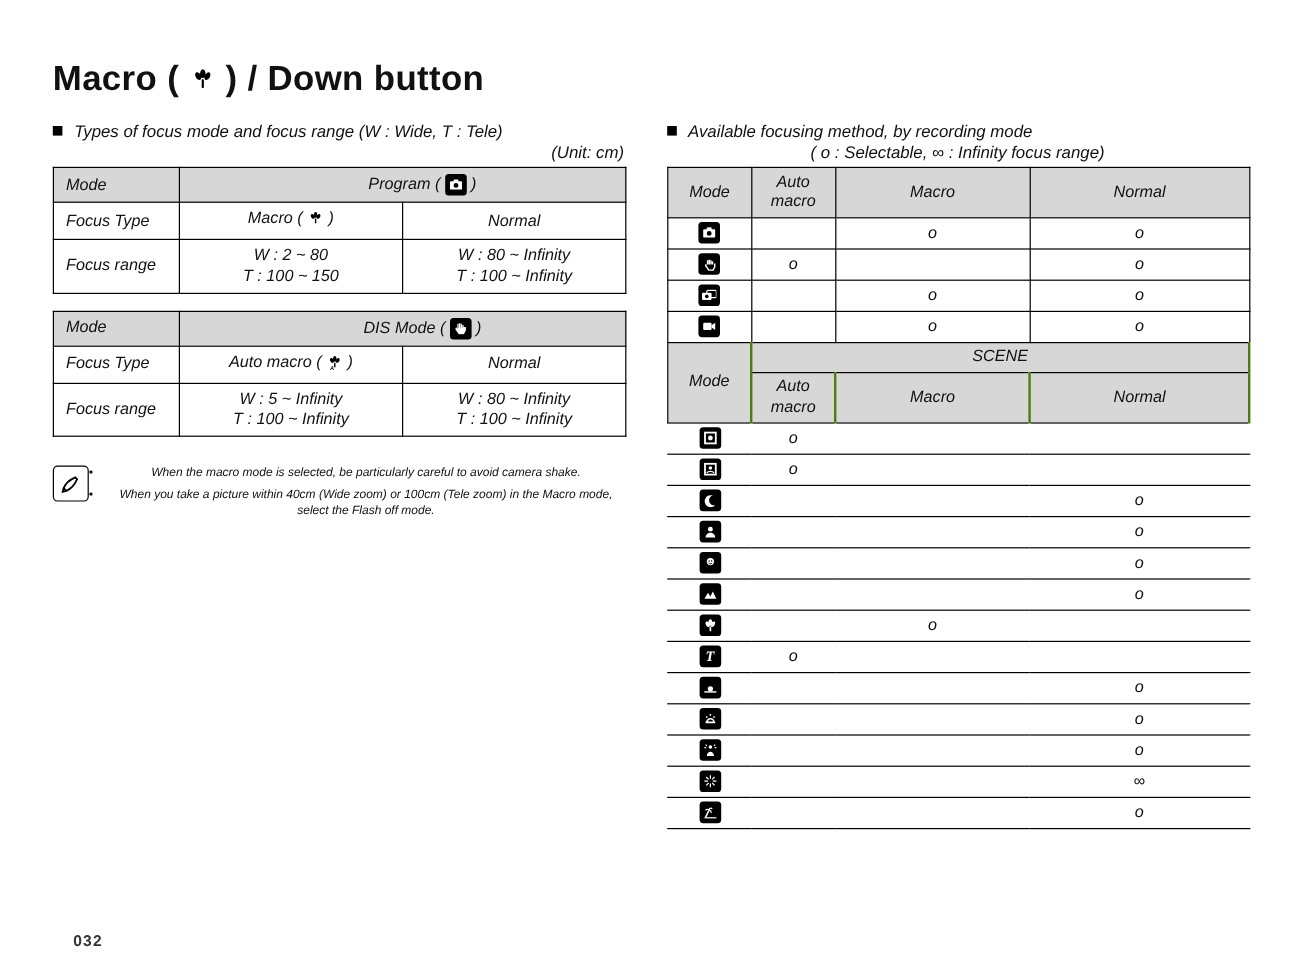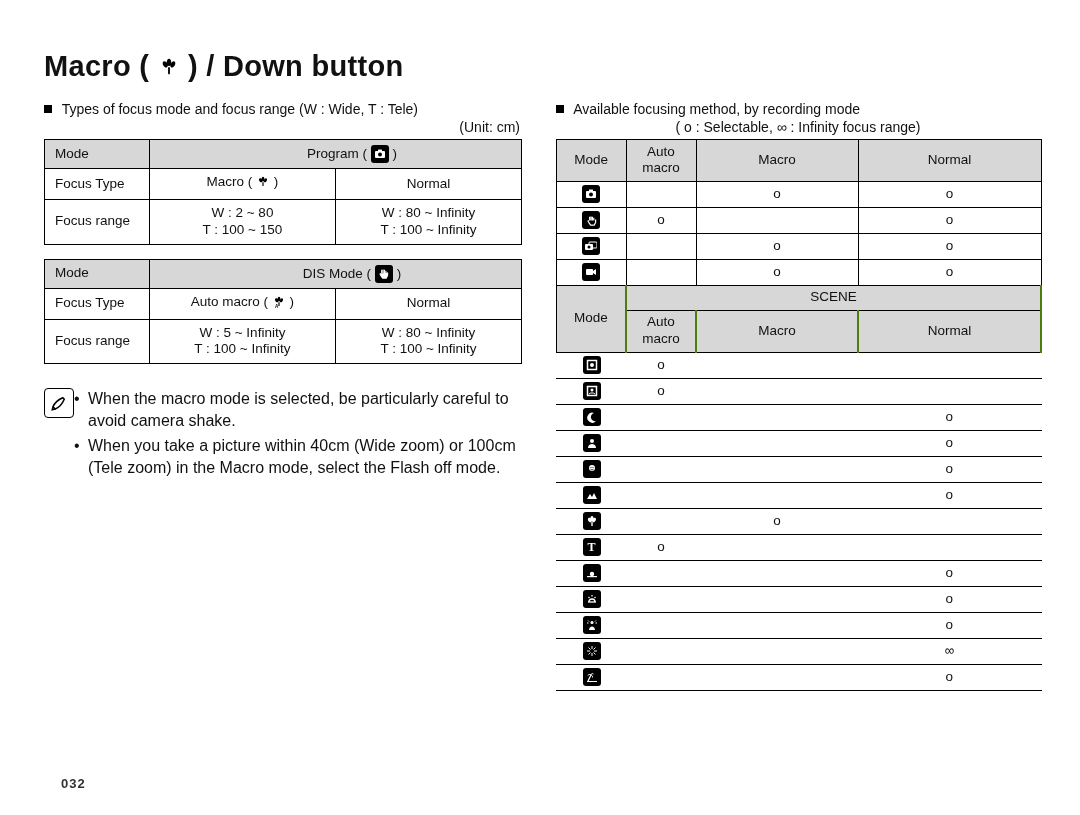--- a/index.html
+++ b/index.html
@@ -27,20 +27,21 @@
     vertical-align: -2px;
   }
   .small-glyph {
     display: inline-block;
     vertical-align: -3px;
   }
   .columns {
     display: flex;
     flex-direction: row;
     gap: 34px;
+    font-style: italic;
   }
   .col-left { width: 478px; }
   .col-right { flex: 1; }
 
   .lead {
     font-size: 14px;
     margin: 2px 0 2px 0;
   }
   .lead .blk { display:inline-block; width:8px; height:8px; background:#000; margin-right:6px; vertical-align:1px; }
   .unit { text-align: right; font-size: 14px; margin: 2px 2px 4px 0; }
@@ -60,22 +61,23 @@
     line-height: 1.25;
   }
   .t-left td.first, .t-left th.first { text-align: left; padding-left: 10px; }
   .shade { background: #d7d7d7; padding-left: 39px; }
 
   .gap { height: 14px; }
 
   .note-wrap {
     display: flex;
     margin-top: 24px;
-    font-size: 16px;
+    font-size: 10px;
     line-height: 1.35;
+    text-align: center;
   }
   .note-icon {
     width: 28px; height: 28px;
     border: 1.5px solid #000;
     border-radius: 4px;
     flex: 0 0 28px;
     display:flex; align-items:center; justify-content:center;
   }
   .note-text ul { margin: 0; padding: 0; list-style: none; }
   .note-text li { position: relative; padding-left: 14px; margin-bottom: 4px;}

